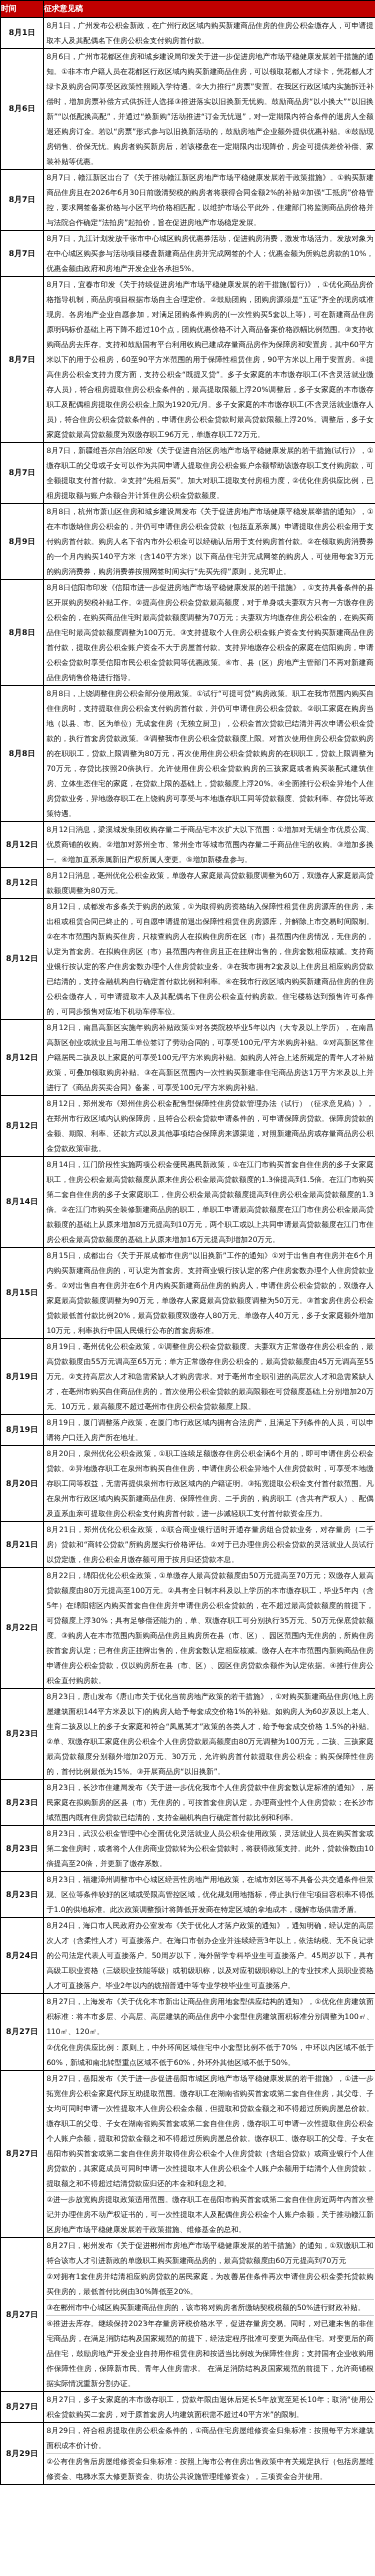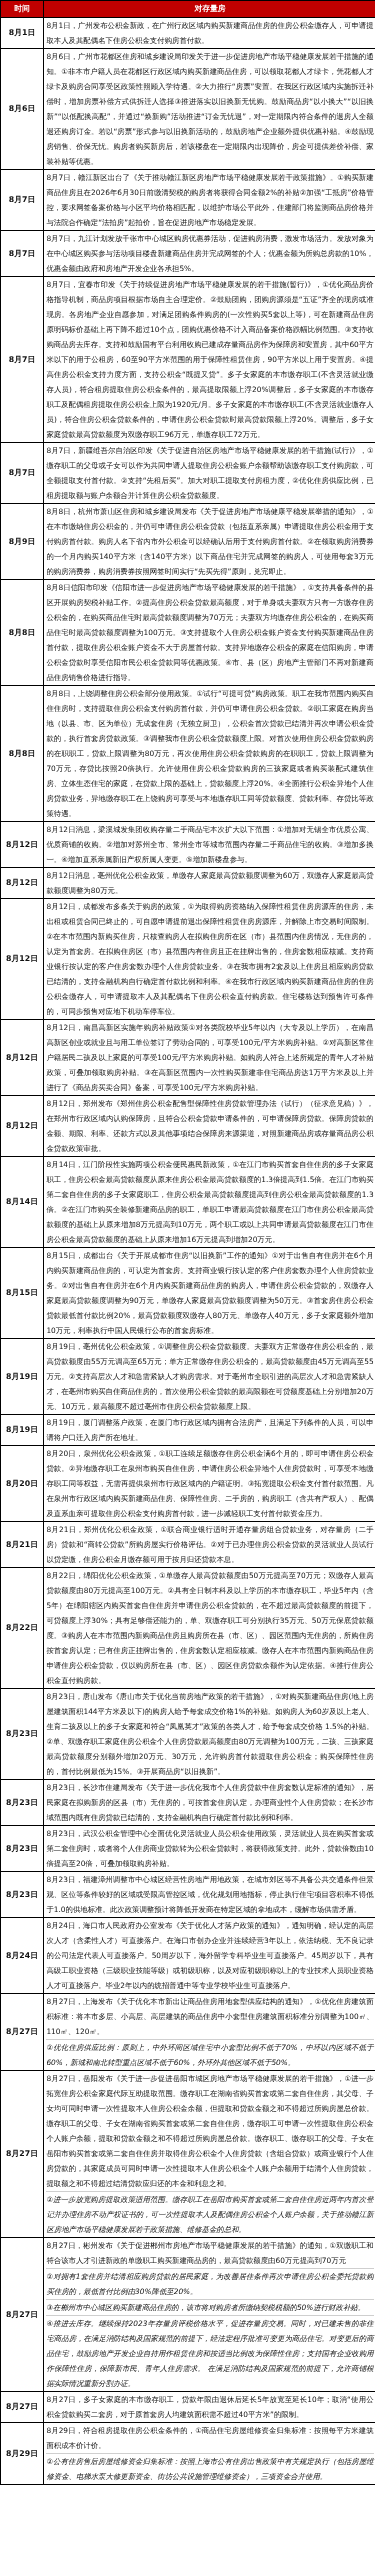--- a/index.html
+++ b/index.html
@@ -2,40 +2,40 @@
 <html style="font-size:9.6px"><head>
 <meta charset="utf-8">
 <style>
   html, body { margin: 0; padding: 0; background: #ffffff; }
   body { width: 376px; font-family: "DejaVu Sans", "Liberation Sans", sans-serif; color: #111; }
   table.policy { width: 376px; border-collapse: collapse; table-layout: fixed; border: 1.2px solid #000; }
   col.c-date { width: 43px; }
   col.c-text { width: 333px; }
   thead th {
     background: #c00000; color: #fff; font-weight: bold; font-size: 7.8px;
-    height: 15.6px; padding: 0; border: 1.2px solid #000; text-align: center;
+    height: 15.6px; padding: 0; border: 1.2px solid #000; text-align: left;
   }
   td { border: 1.2px solid #000; vertical-align: middle; padding: 0; }
   td.date { text-align: center; font-size: 7.8px; font-weight: 700; }
   td.text { padding: 0 2.4px 0 2.4px; font-size: 7.4px; line-height: 15px; text-align: justify; }
   td.text .seg { display: block; }
-  td.text .seg + .seg { border-top: 0.6px solid #cfcfcf; font-style: italic; }
+  td.text .seg + .seg { border-top: 0.6px solid #cfcfcf; }
 </style>
 </head>
 <body>
 
 <table class="policy">
   <colgroup>
       <col class="c-date">
       <col class="c-text">
     </colgroup>
   <thead>
     <tr>
       <th>时间</th>
-      <th>对存量房</th>
+      <th>征求意见稿</th>
     </tr>
   </thead>
   <tbody id="rows">
       <tr>
         <td class="date">8月1日</td>
         <td class="text">
           <span class="seg">8月1日，广州发布公积金新政，在广州行政区域内购买新建商品住房的住房公积金缴存人，可申请提取本人及其配偶名下住房公积金支付购房首付款。</span>
         </td>
       </tr>
       <tr>
@@ -166,21 +166,21 @@
       </tr>
       <tr>
         <td class="date">8月23日</td>
         <td class="text">
           <span class="seg">8月23日，长沙市住建局发布《关于进一步优化我市个人住房贷款中住房套数认定标准的通知》，居民家庭在拟购新房的区县（市）无住房的，可按首套住房认定，办理商业性个人住房贷款；在长沙市域范围内既有住房贷款已结清的，支持金融机构自行确定首付款比例和利率。</span>
         </td>
       </tr>
       <tr>
         <td class="date">8月23日</td>
         <td class="text">
-          <span class="seg">8月23日，武汉公积金管理中心全面优化灵活就业人员公积金使用政策，灵活就业人员在购买首套或第二套住房时，或者将个人住房商业贷款转为公积金贷款时，将获得政策支持。此外，贷款倍数由10倍提高至20倍，可叠加领取购房补贴。</span>
+          <span class="seg">8月23日，武汉公积金管理中心全面优化灵活就业人员公积金使用政策，灵活就业人员在购买首套或第二套住房时，或者将个人住房商业贷款转为公积金贷款时，将获得政策支持。此外，贷款倍数由10倍提高至20倍，并更新了缴存系数。</span>
         </td>
       </tr>
       <tr>
         <td class="date">8月23日</td>
         <td class="text">
           <span class="seg">8月23日，福建漳州调整市中心城区经营性房地产用地政策，在城市郊区等不具备公共交通条件但景观、区位等条件较好的区域或受限高管控区域，优化规划用地指标，停止执行住宅项目容积率不得低于1.0的供地标准。此次政策调整预计将降低开发商在特定区域的拿地成本，缓解市场供需矛盾。</span>
         </td>
       </tr>
       <tr>
         <td class="date">8月24日</td>

